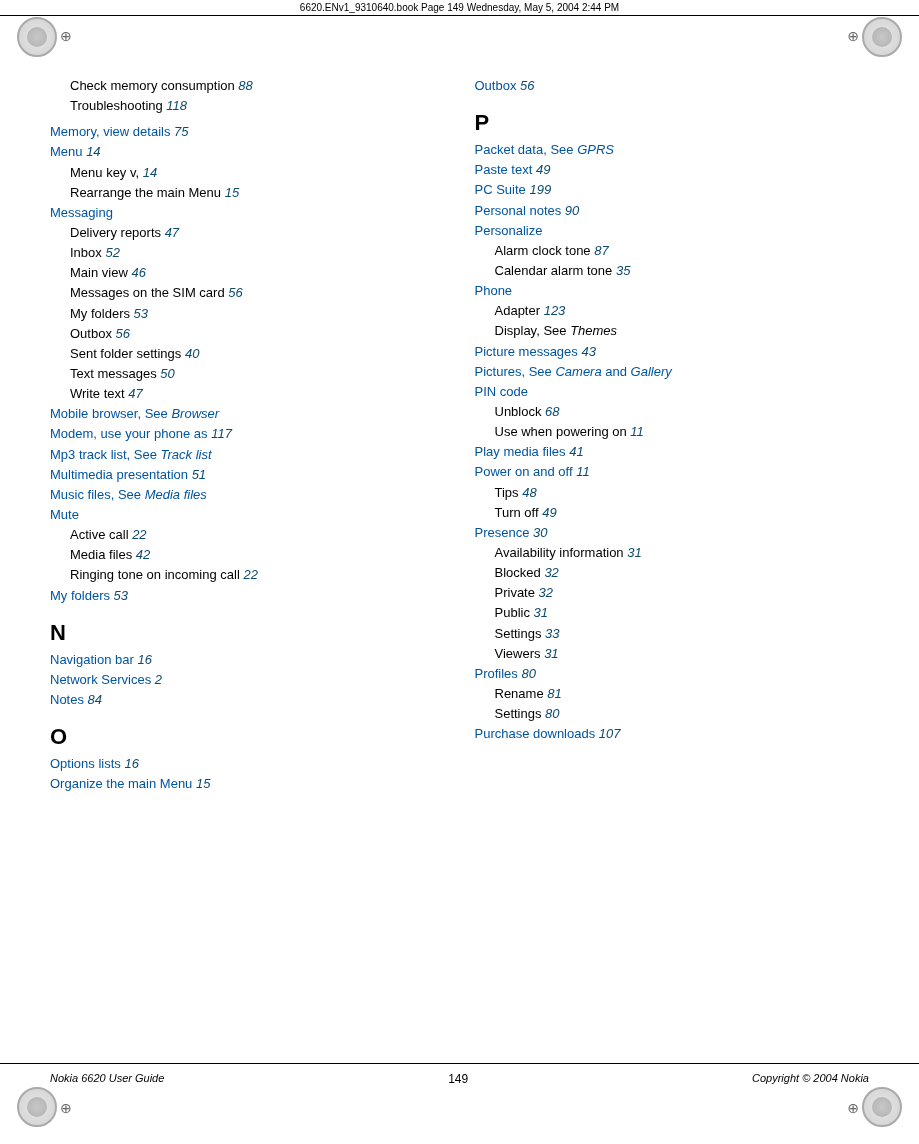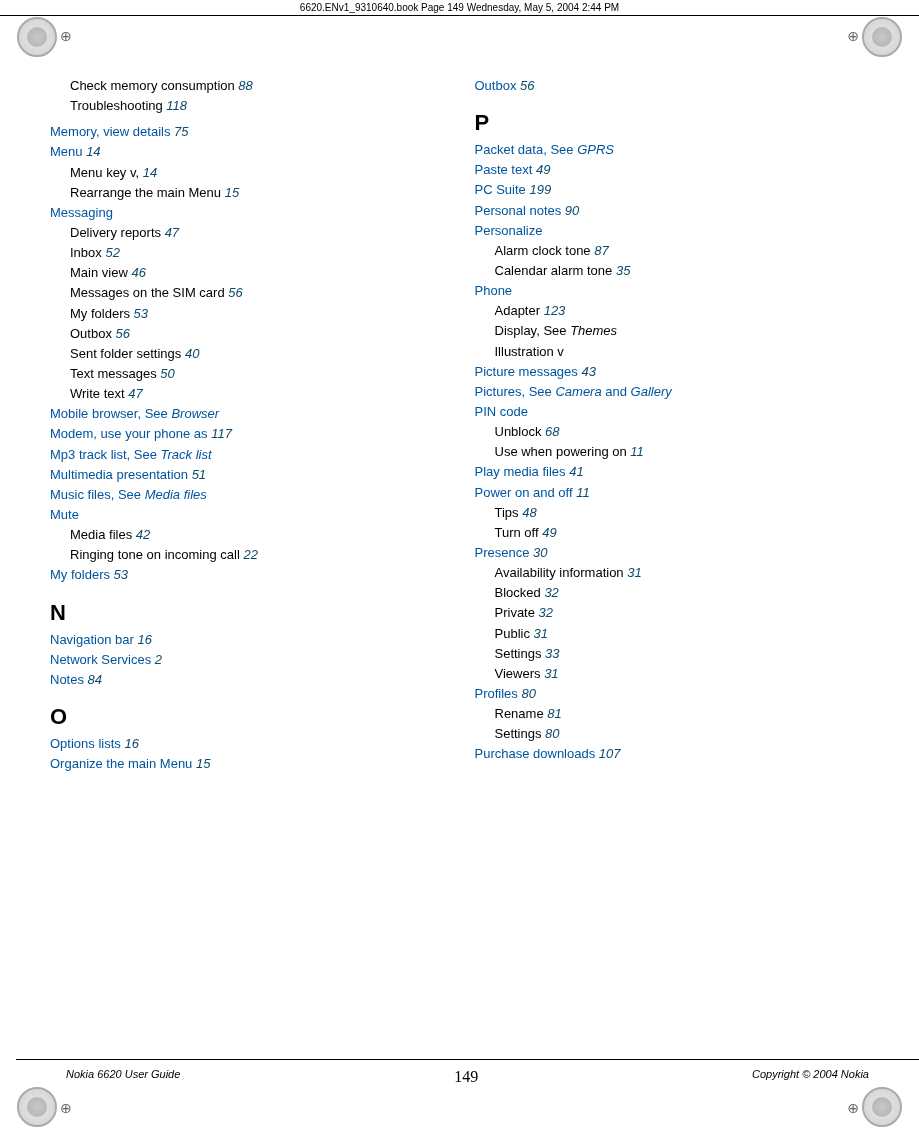--- a/index.html
+++ b/index.html
@@ -91,33 +91,33 @@
 
     .num {
       font-style: italic;
       color: #0c4a6e;
     }
 
     
     .footer {
       position: absolute;
       bottom: 50px;
-      left: 16px;
+      left: 0;
       right: 0;
       display: flex;
       justify-content: space-between;
       padding: 8px 50px;
       border-top: 1px solid #000;
       font-size: 11px;
       color: #000;
       font-style: italic;
     }
 
     .footer-left { font-style: italic; }
-    .footer-center { font-style: normal; font-size: 16px; font-family: Liberation Serif, serif; }
+    .footer-center { font-style: normal; font-size: 12px; }
     .footer-right { font-style: italic; }
 
     
     .decor-corner {
       position: absolute;
       width: 50px;
       height: 50px;
       display: flex;
       align-items: center;
       justify-content: center;
@@ -261,20 +261,23 @@
         <div class="index-entry level1">
           <span class="colored-link">Multimedia presentation </span><span class="num">51</span>
         </div>
         <div class="index-entry level1">
           <span class="colored-link">Music files, See </span><span class="colored-link italic-link">Media files</span>
         </div>
         <div class="index-entry level1">
           <span class="colored-link">Mute</span>
         </div>
         <div class="index-entry level2">
+          <span class="normal-text">Active call </span><span class="num">22</span>
+        </div>
+        <div class="index-entry level2">
           <span class="normal-text">Media files </span><span class="num">42</span>
         </div>
         <div class="index-entry level2">
           <span class="normal-text">Ringing tone on incoming call </span><span class="num">22</span>
         </div>
         <div class="index-entry level1">
           <span class="colored-link">My folders </span><span class="num">53</span>
         </div>
       </div>
 
@@ -335,23 +338,20 @@
           <span class="normal-text">Calendar alarm tone </span><span class="num">35</span>
         </div>
         <div class="index-entry level1">
           <span class="colored-link">Phone</span>
         </div>
         <div class="index-entry level2">
           <span class="normal-text">Adapter </span><span class="num">123</span>
         </div>
         <div class="index-entry level2">
           <span class="normal-text">Display, See </span><span class="normal-text italic-link">Themes</span>
-        </div>
-        <div class="index-entry level2">
-          <span class="normal-text">Illustration v</span>
         </div>
         <div class="index-entry level1">
           <span class="colored-link">Picture messages </span><span class="num">43</span>
         </div>
         <div class="index-entry level1">
           <span class="colored-link">Pictures, See </span><span class="colored-link italic-link">Camera</span><span class="colored-link"> and </span><span class="colored-link italic-link">Gallery</span>
         </div>
         <div class="index-entry level1">
           <span class="colored-link">PIN code</span>
         </div>

